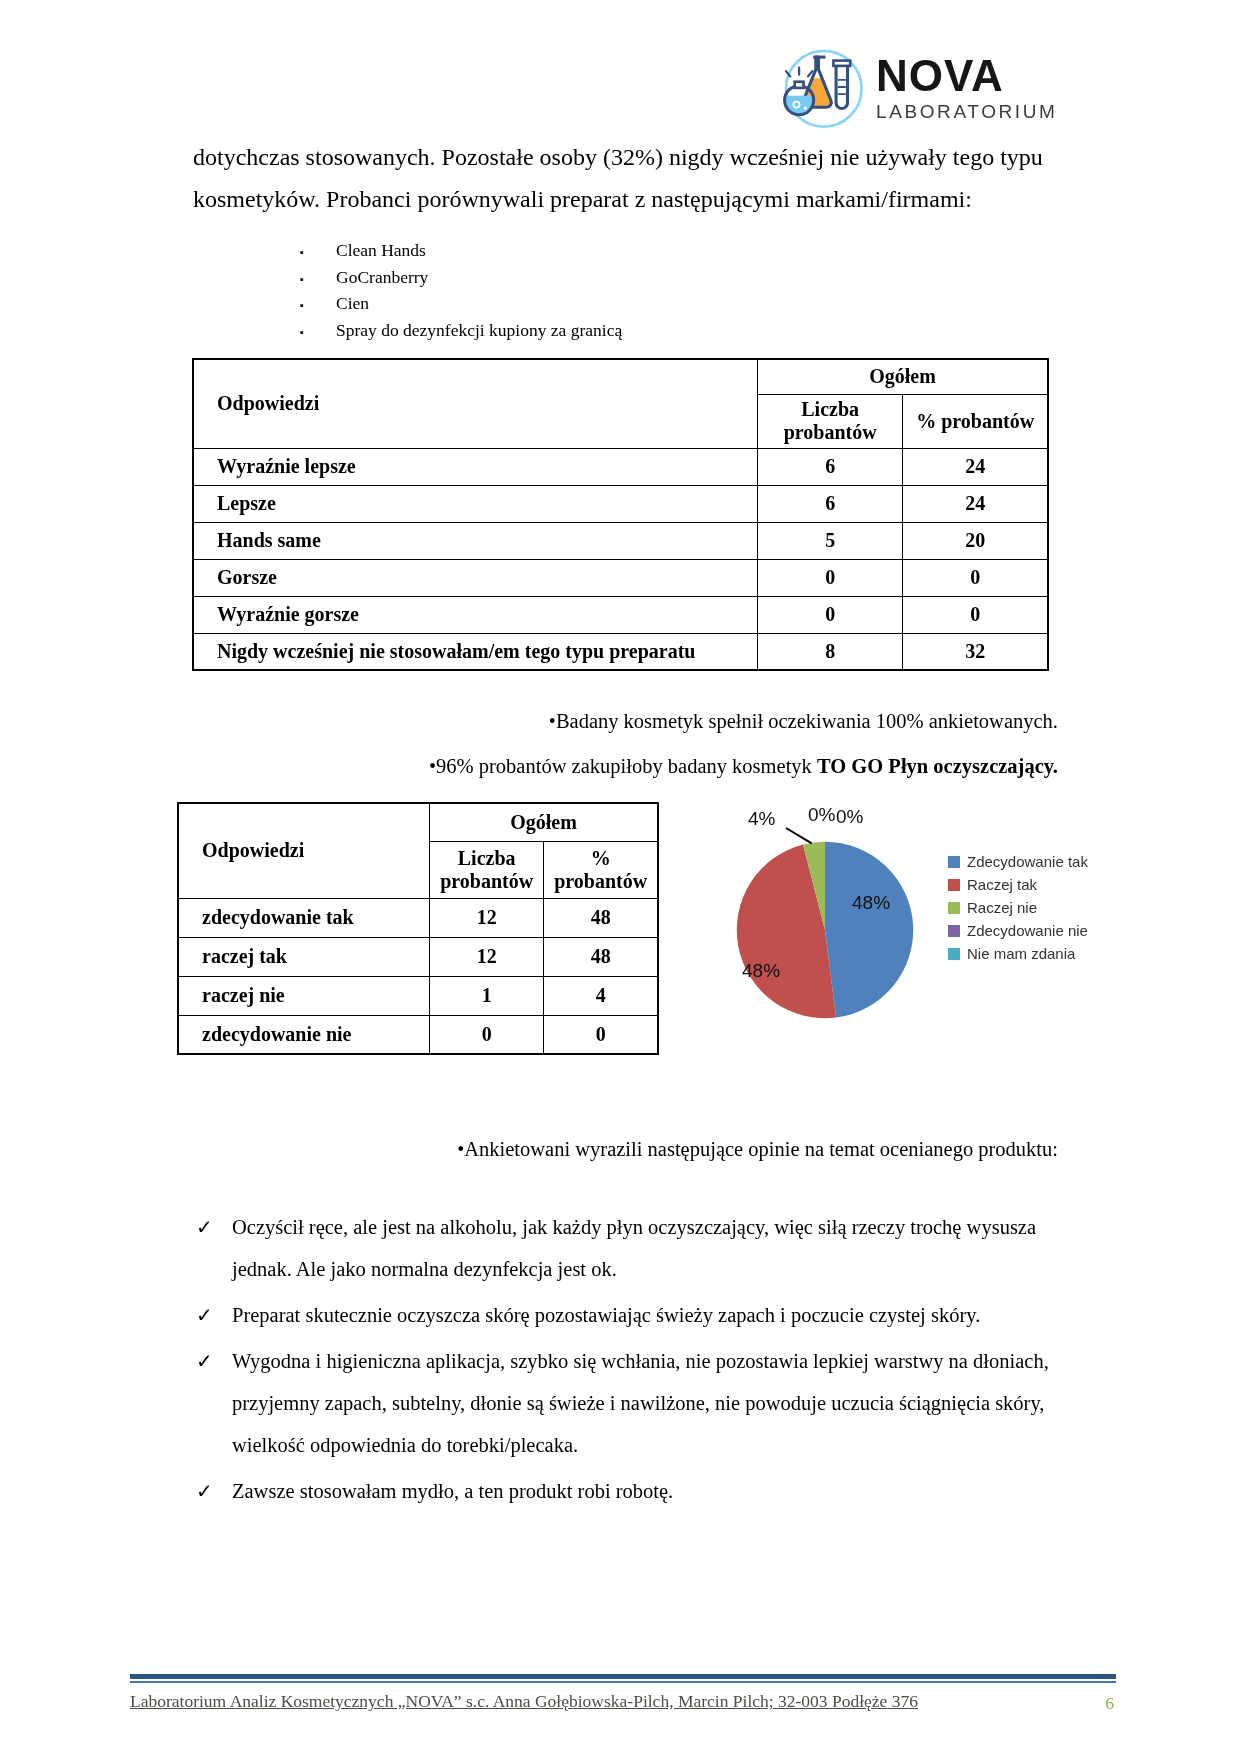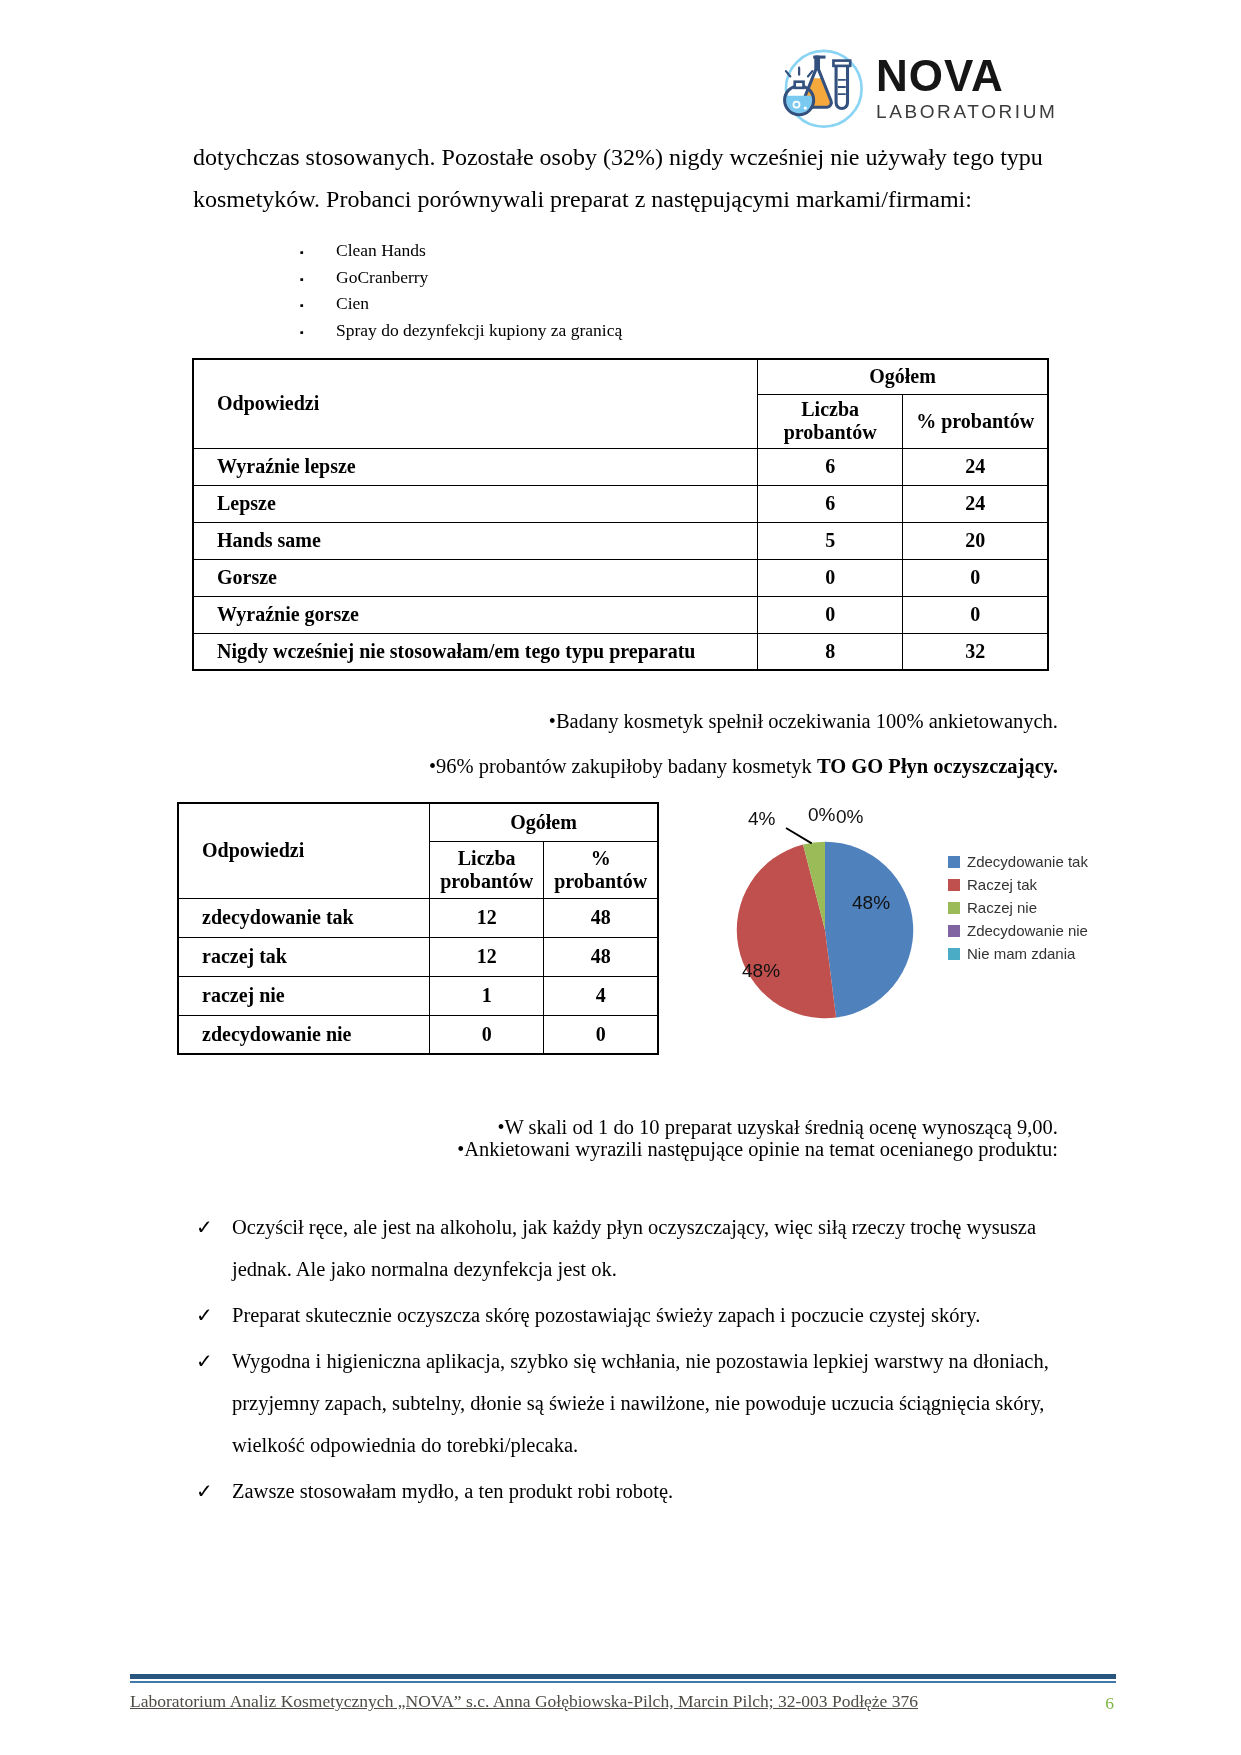--- a/index.html
+++ b/index.html
@@ -232,23 +232,20 @@
           <span class="legend-swatch" style="background: rgb(128, 100, 162);"></span>
           <span class="legend-label">Zdecydowanie nie</span>
         </div>
       <div class="legend-item">
           <span class="legend-swatch" style="background: rgb(75, 172, 198);"></span>
           <span class="legend-label">Nie mam zdania</span>
         </div>
     </div>
   </div>
 
-  <div class="bullet-line b-rating">
-    <span class="dot">•</span><span>W skali od 1 do 10 preparat uzyskał średnią ocenę wynoszącą 9,00.</span>
-  </div>
   <div class="bullet-line b-opinions">
     <span class="dot">•</span><span>Ankietowani wyrazili następujące opinie na temat ocenianego produktu:</span>
   </div>
 
   <div class="opinions">
     <div class="opinion-item"><span class="check">✓</span><span>Oczyścił ręce, ale jest na alkoholu, jak każdy płyn oczyszczający, więc siłą rzeczy trochę wysusza jednak. Ale jako normalna dezynfekcja jest ok.</span></div>
     <div class="opinion-item"><span class="check">✓</span><span>Preparat skutecznie oczyszcza skórę pozostawiając świeży zapach i poczucie czystej skóry.</span></div>
     <div class="opinion-item"><span class="check">✓</span><span>Wygodna i higieniczna aplikacja, szybko się wchłania, nie pozostawia lepkiej warstwy na dłoniach, przyjemny zapach, subtelny, dłonie są świeże i nawilżone, nie powoduje uczucia ściągnięcia skóry, wielkość odpowiednia do torebki/plecaka.</span></div>
     <div class="opinion-item"><span class="check">✓</span><span>Zawsze stosowałam mydło, a ten produkt robi robotę.</span></div>
   </div>

